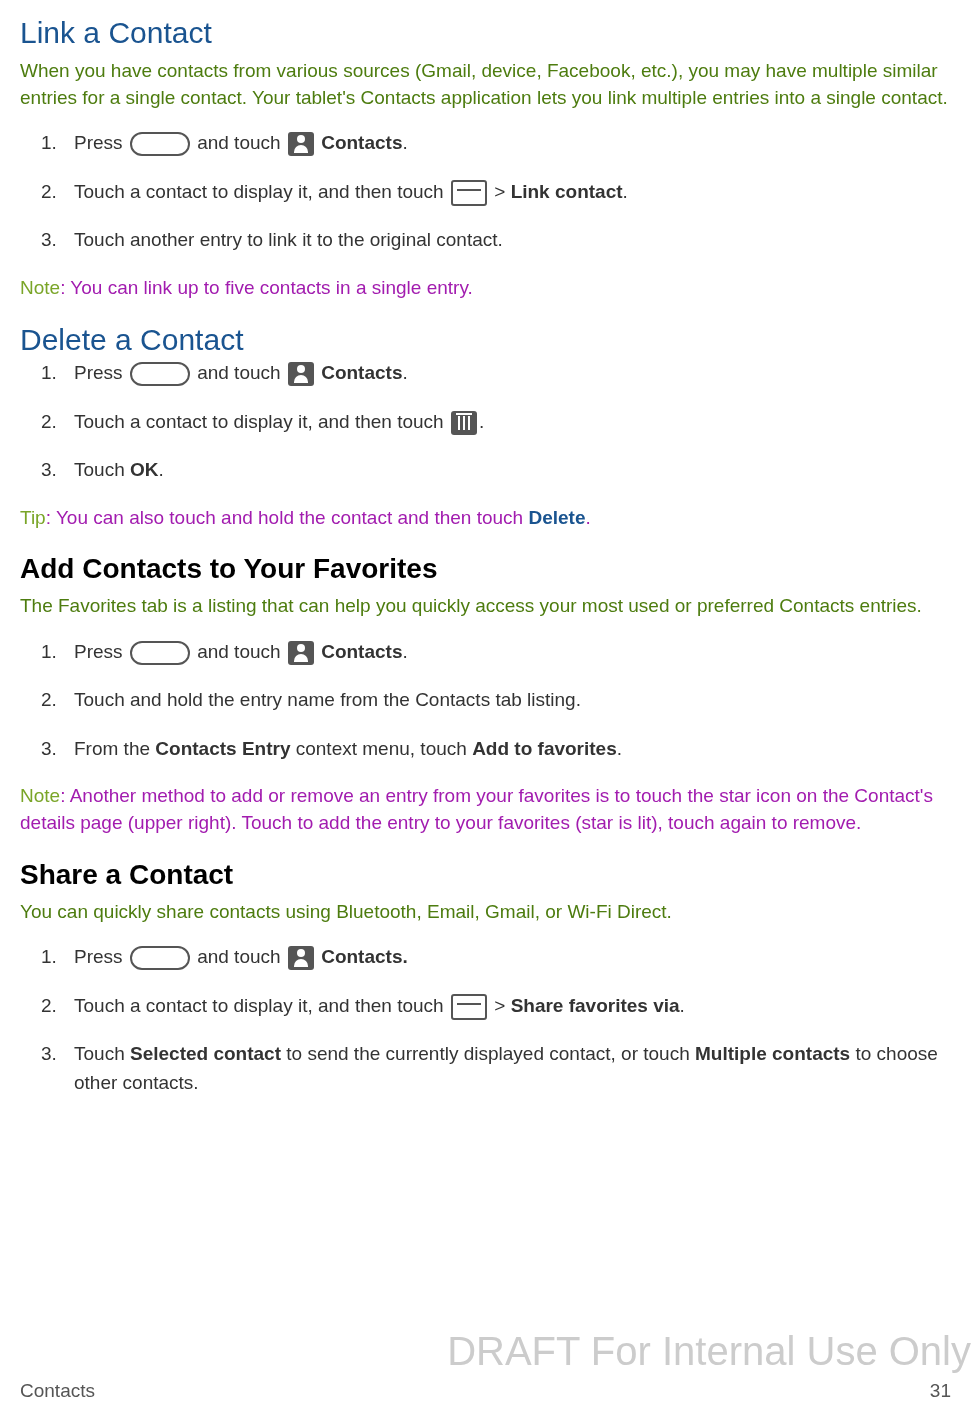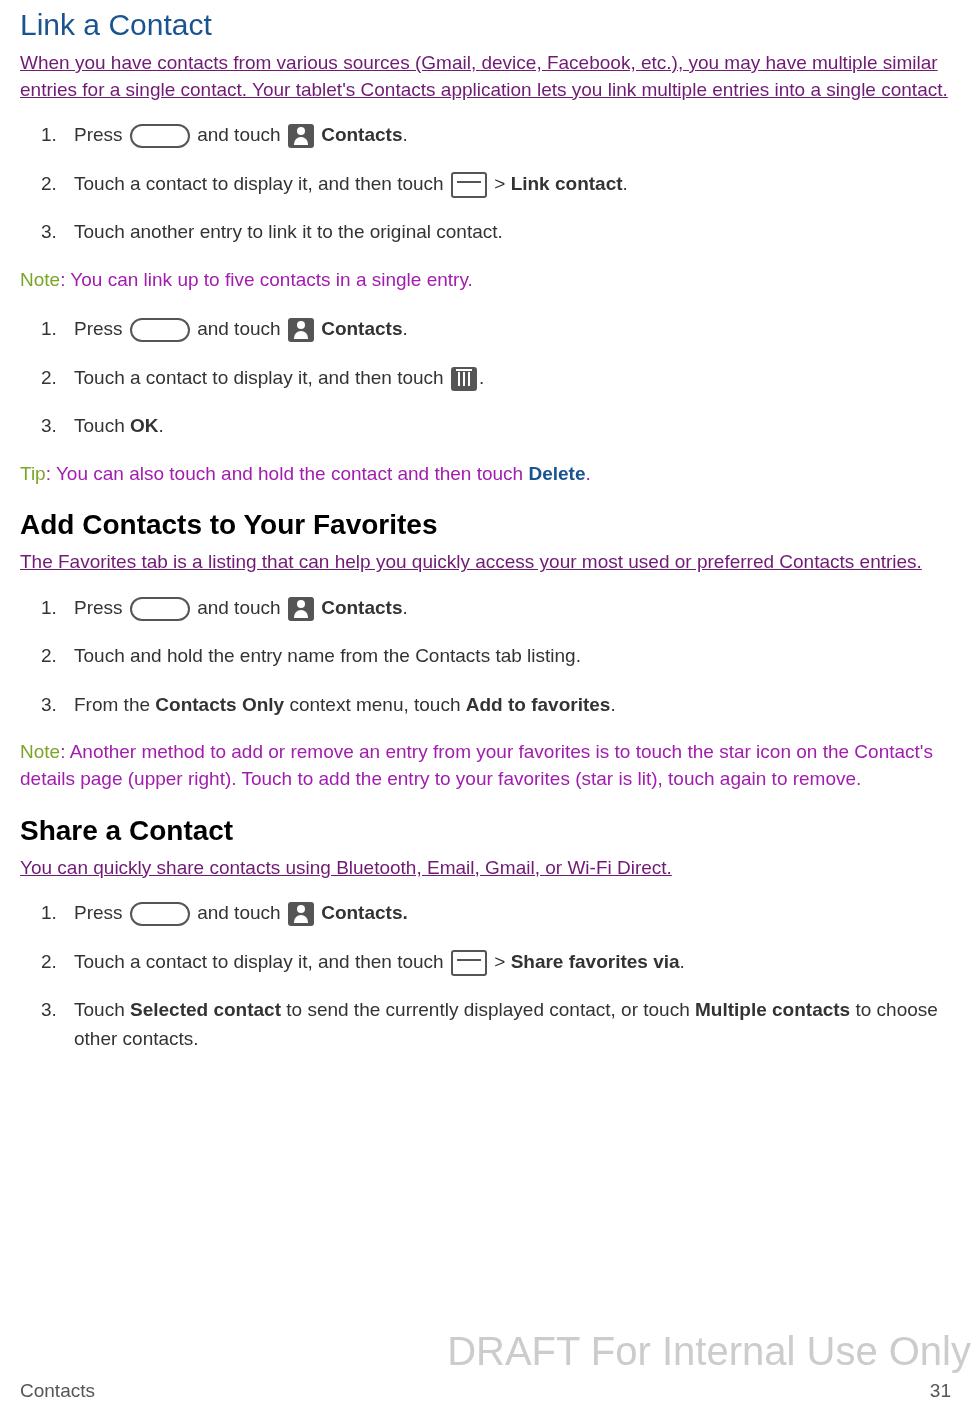--- a/index.html
+++ b/index.html
@@ -6,41 +6,40 @@
       font-family: Arial, Helvetica, sans-serif;
       width: 971px;
       height: 1414px;
       margin: 0;
       padding: 0;
       box-sizing: border-box;
       position: relative;
       color: #333;
     }
     .page {
-      padding: 8px 20px;
+      padding: 16px 20px;
       box-sizing: border-box;
     }
     h2.section-title {
       color: #1a5490;
       font-weight: normal;
       font-size: 30px;
       margin: 0 0 2px 0;
     }
     h1.big-title {
       color: #000000;
       font-weight: bold;
       font-size: 28px;
       margin: 20px 0 2px 0;
     }
     p.intro {
       font-size: 19px;
       line-height: 1.4;
       margin: 8px 0 18px 0;
-      color: #701a75;
-      text-decoration: underline;
+      color: #4d7c0f;
     }
     ol {
       padding-left: 42px;
       margin: 0 0 18px 0;
     }
     ol li {
       font-size: 19px;
       line-height: 1.5;
       margin-bottom: 20px;
       padding-left: 12px;
@@ -185,20 +184,21 @@
     </li>
     <li>
       <span>Touch a contact to display it, and then touch </span><span class="icon-menu"></span><span> &gt; </span><b>Link contact</b><span>.</span>
     </li>
     <li>Touch another entry to link it to the original contact.</li>
   </ol>
   <p class="note">
     <span class="note-label">Note</span><span class="note-text">: You can link up to five contacts in a single entry.</span>
   </p>
 
+  <h2 class="section-title">Delete a Contact</h2>
   <ol>
     <li>
       <span>Press </span><span class="icon-pill"></span><span> and touch </span><span class="icon-contact"></span><b> Contacts</b><span>.</span>
     </li>
     <li>
       <span>Touch a contact to display it, and then touch </span><span class="icon-trash"></span><span>.</span>
     </li>
     <li>
       <span>Touch </span><b>OK</b><span>.</span>
     </li>
@@ -208,21 +208,21 @@
   </p>
 
   <h1 class="big-title">Add Contacts to Your Favorites</h1>
   <p class="intro">The Favorites tab is a listing that can help you quickly access your most used or preferred Contacts entries.</p>
   <ol>
     <li>
       <span>Press </span><span class="icon-pill"></span><span> and touch </span><span class="icon-contact"></span><b> Contacts</b><span>.</span>
     </li>
     <li>Touch and hold the entry name from the Contacts tab listing.</li>
     <li>
-      <span>From the </span><b>Contacts Only</b><span> context menu, touch </span><b>Add to favorites</b><span>.</span>
+      <span>From the </span><b>Contacts Entry</b><span> context menu, touch </span><b>Add to favorites</b><span>.</span>
     </li>
   </ol>
   <p class="note">
     <span class="note-label">Note</span><span class="note-text">: Another method to add or remove an entry from your favorites is to touch the star icon on the Contact's details page (upper right). Touch to add the entry to your favorites (star is lit), touch again to remove.</span>
   </p>
 
   <h1 class="big-title">Share a Contact</h1>
   <p class="intro">You can quickly share contacts using Bluetooth, Email, Gmail, or Wi-Fi Direct.</p>
   <ol>
     <li>

